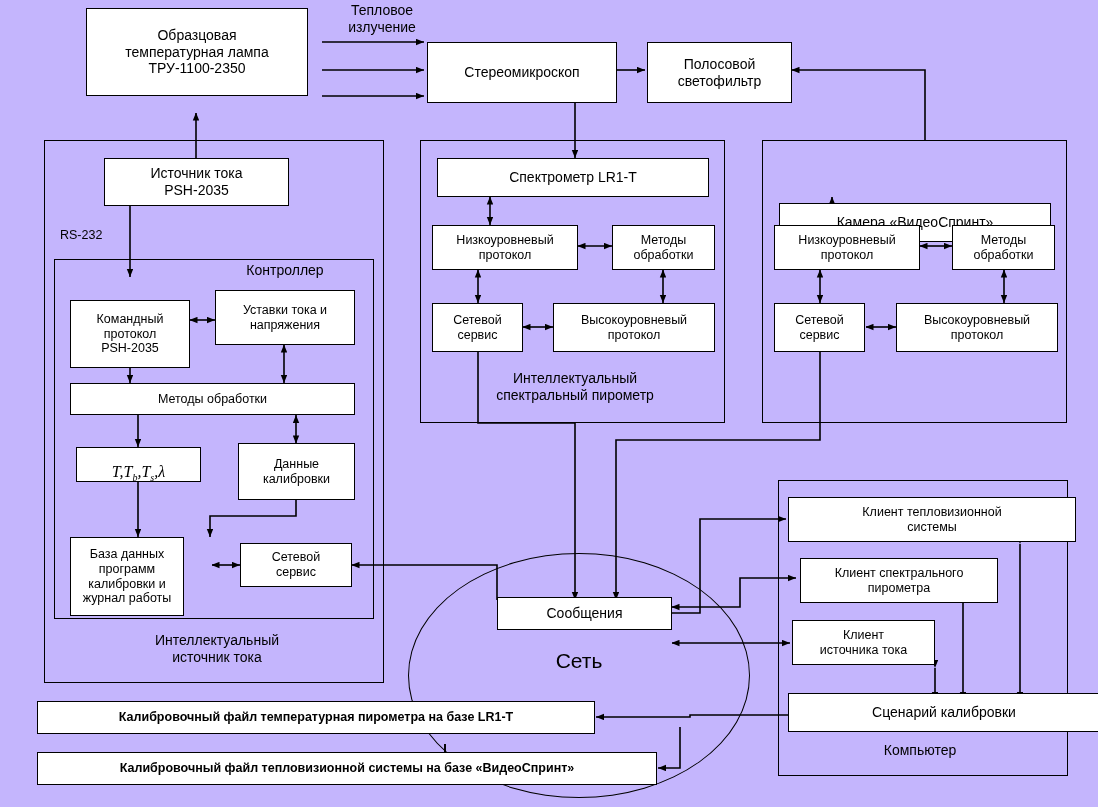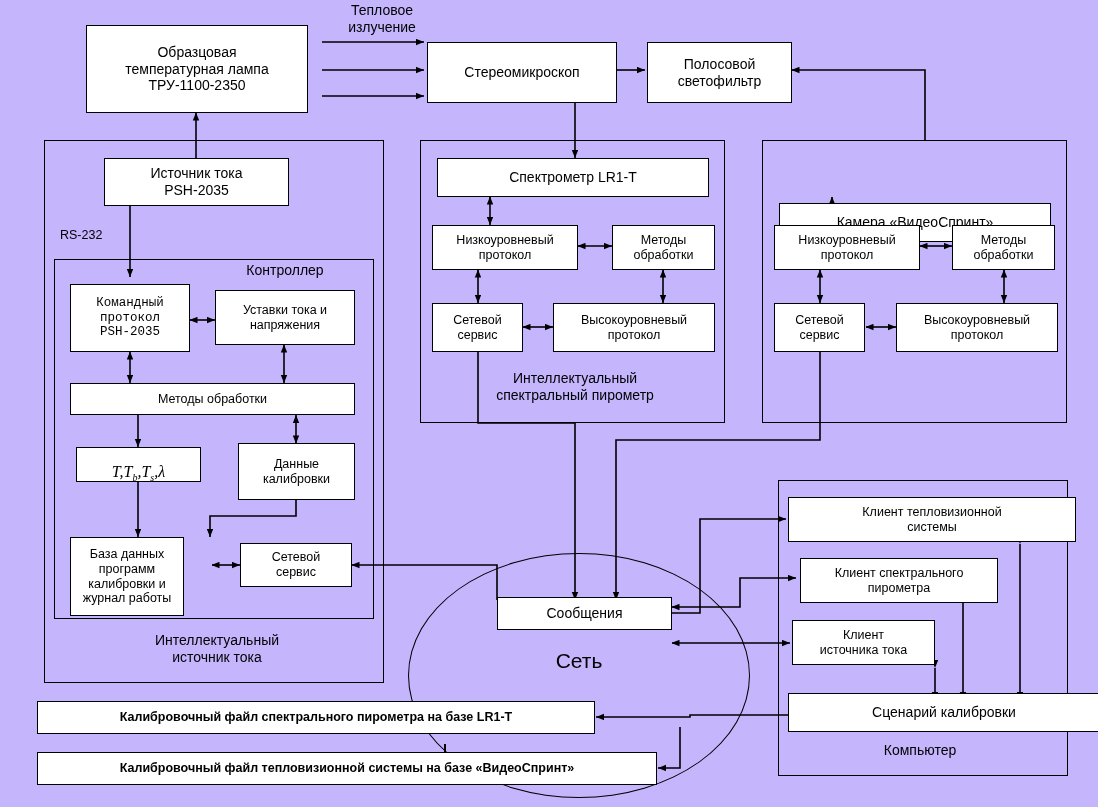--- a/index.html
+++ b/index.html
@@ -150,40 +150,40 @@
       <path d="M796,715 L690,715 L690,717 L596,717" marker-end="url(#arrow)"></path>
       <path d="M680,727 L680,768 L658,768" marker-end="url(#arrow)"></path>
       <path d="M445,757 L445,744 L445,744"></path>
       <line x1="445" y1="744" x2="445" y2="757"></line>
     </g>
   </svg>
 
   <div class="label" style="left:322px; top:2px; width:120px;">Тепловое
 излучение</div>
 
-  <div class="box" style="left:86px; top:25px; width:222px; height:88px;">Образцовая
+  <div class="box" style="left:86px; top:8px; width:222px; height:88px;">Образцовая
 температурная лампа
 ТРУ-1100-2350</div>
 
   <div class="box" style="left:427px; top:42px; width:190px; height:61px;">Стереомикроскоп</div>
 
   <div class="box" style="left:647px; top:42px; width:145px; height:61px;">Полосовой
 светофильтр</div>
 
   <div class="group" style="left:44px; top:140px; width:340px; height:543px;"></div>
 
   <div class="box" style="left:104px; top:158px; width:185px; height:48px;">Источник тока
 PSH-2035</div>
 
   <div class="label small" style="left:60px; top:228px; width:60px; text-align:left;">RS-232</div>
 
   <div class="group" style="left:54px; top:259px; width:320px; height:360px;"></div>
   <div class="label" style="left:215px; top:262px; width:140px;">Контроллер</div>
 
-  <div class="box small" style="left:70px; top:284px; width:120px; height:68px;font-family:Liberation Mono, monospace;">Командный
+  <div class="box small" style="left:70px; top:300px; width:120px; height:68px;">Командный
 протокол
 PSH-2035</div>
 
   <div class="box small" style="left:215px; top:290px; width:140px; height:55px;">Уставки тока и
 напряжения</div>
 
   <div class="box small" style="left:70px; top:383px; width:285px; height:32px;">Методы обработки</div>
 
   <div class="box" style="left:76px; top:447px; width:125px; height:35px;">
     <span class="formula">
@@ -254,17 +254,17 @@
   <div class="box small" style="left:800px; top:558px; width:198px; height:45px;">Клиент спектрального
 пирометра</div>
 
   <div class="box small" style="left:792px; top:620px; width:143px; height:45px;">Клиент
 источника тока</div>
 
   <div class="box" style="left:788px; top:693px; width:312px; height:39px;">Сценарий калибровки</div>
 
   <div class="label" style="left:855px; top:742px; width:130px;">Компьютер</div>
 
-  <div class="box bold small" style="left:37px; top:701px; width:558px; height:33px;">Калибровочный файл спектрального пирометра на базе LR1-T</div>
+  <div class="box bold small" style="left:37px; top:701px; width:558px; height:33px;">Калибровочный файл температурная пирометра на базе LR1-T</div>
 
   <div class="box bold small" style="left:37px; top:752px; width:620px; height:33px;">Калибровочный файл тепловизионной системы на базе «ВидеоСпринт»</div>
 
 </div>
 
 </body></html>

